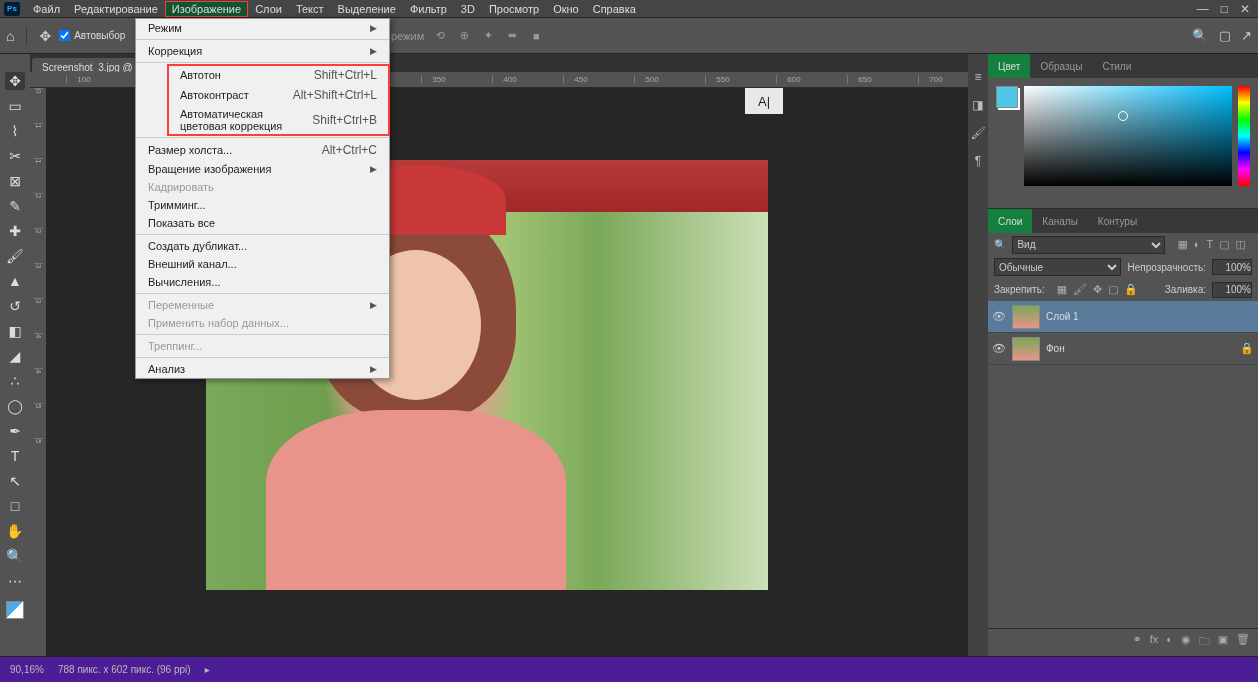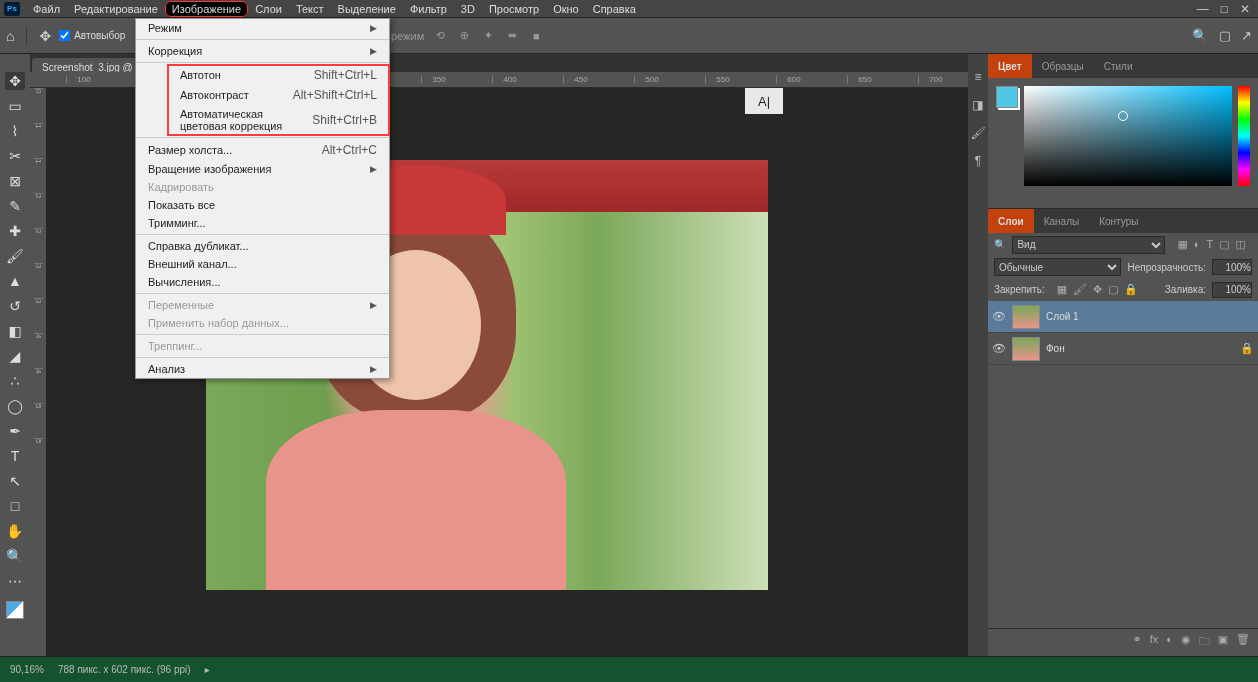--- a/index.html
+++ b/index.html
@@ -1,20 +1,20 @@
 <!DOCTYPE html>
 <html><head>
 <meta charset="utf-8">
 <style>
 * { margin:0; padding:0; box-sizing:border-box; font-family:Arial,sans-serif; user-select:none; }
 body { width:1258px; height:682px; background:#323232; color:#ccc; font-size:11px; overflow:hidden; position:relative; }
 .menubar { height:18px; background:#454545; display:flex; align-items:center; padding:0 4px; border-bottom:1px solid #232323; }
 .menubar .logo { width:16px; height:14px; background:#001e36; color:#31a8ff; font-size:8px; font-weight:bold; display:flex; align-items:center; justify-content:center; margin-right:6px; border-radius:2px; }
 .menubar .mitem { padding:2px 7px; color:#ddd; cursor:pointer; font-size:11px; }
-.menubar .mitem.active { background:#000000; outline:1px solid #ff3b3b; outline-offset:-1px;border-radius:6px; }
+.menubar .mitem.active { background:#14532d; outline:1px solid #ff3b3b; outline-offset:-1px; }
 .menubar .winctrl { margin-left:auto; display:flex; gap:12px; padding-right:4px; color:#ccc; font-size:12px; }
 .optbar { height:36px; background:#535353; border-bottom:1px solid #232323; display:flex; align-items:center; padding:0 6px; gap:8px; }
 .optbar .home { font-size:14px; color:#ddd; }
 .optbar .move { font-size:14px; }
 .optbar .chk { display:flex; align-items:center; gap:4px; font-size:10px; color:#ddd; }
 .optbar .chk input { width:11px; height:11px; }
 .optbar .sep { width:1px; height:20px; background:#3a3a3a; margin:0 4px; }
 .optbar .ricons { margin-left:auto; display:flex; gap:10px; align-items:center; font-size:13px; color:#ccc; }
 .tabbar { height:24px; background:#323232; display:flex; align-items:flex-end; padding-left:32px; border-bottom:1px solid #232323; }
 .tabbar .tab { background:#535353; padding:4px 10px; font-size:10px; color:#ddd; border-top-left-radius:3px; border-top-right-radius:3px; }
@@ -41,39 +41,39 @@
 .dropdown .row { display:flex; padding:3px 12px; align-items:center; cursor:pointer; }
 .dropdown .row .lbl { flex:1; }
 .dropdown .row .sc { color:#555; font-size:12px; }
 .dropdown .row .arr { color:#555; font-size:9px; }
 .dropdown .row.dis { color:#999; }
 .dropdown hr { border:none; border-top:1px solid #ccc; margin:2px 0; }
 .dropdown .hl { outline:2px solid #ff3b3b; outline-offset:-1px;margin-left:32px; }
 .rpane { position:absolute; right:0; top:54px; width:270px; bottom:26px; background:#535353; display:flex; flex-direction:column; }
 .rpane .tabs { display:flex; background:#383838; height:24px; align-items:center; font-size:10px; }
 .rpane .tabs .pt { padding:0 10px; color:#999; cursor:pointer; height:100%; display:flex; align-items:center; }
-.rpane .tabs .pt.act { background:#c2410c; color:#ddd;font-weight:bold; }
+.rpane .tabs .pt.act { background:#15803d; color:#ddd; }
 .colorpick { height:130px; padding:8px; display:flex; gap:6px; }
 .colorpick .sw { width:22px; height:22px; background:#4fc8e8; border:1px solid #888; box-shadow:2px 2px 0 #fff; }
 .colorpick .grad { flex:1; height:100px; background:linear-gradient(to bottom, rgba(0,0,0,0), #000), linear-gradient(to right, #fff, #00bfff); position:relative; }
 .colorpick .grad .cur { position:absolute; left:45%; top:25%; width:10px; height:10px; border:1px solid #fff; border-radius:50%; }
 .colorpick .hue { width:12px; height:100px; background:linear-gradient(to bottom,#f00,#ff0,#0f0,#0ff,#00f,#f0f,#f00); }
 .layerp { flex:1; display:flex; flex-direction:column; border-top:1px solid #2a2a2a; }
 .layerp .lrow { display:flex; align-items:center; padding:2px 6px; gap:6px; font-size:10px; color:#ccc; }
 .layerp .lrow select { background:#404040; color:#ccc; border:1px solid #2a2a2a; font-size:10px; height:18px; flex:1; }
 .layerp .lrow .inp { background:#404040; border:1px solid #2a2a2a; color:#ccc; width:40px; font-size:10px; height:16px; text-align:right; }
 .layerp .icons { display:flex; gap:6px; color:#aaa; font-size:11px; padding:3px 6px; }
 .layerp .layer { display:flex; align-items:center; height:32px; padding:0 4px; gap:6px; border-bottom:1px solid #454545; }
 .layerp .layer.sel { background:#5a7a9a; }
 .layerp .layer .eye { width:14px; font-size:11px; color:#ccc; }
 .layerp .layer .thumb { width:28px; height:24px; background:linear-gradient(#7ba85a,#e8948a); border:1px solid #888; }
 .layerp .layer .nm { font-size:10px; color:#ddd; flex:1; }
 .layerp .bicons { margin-top:auto; display:flex; justify-content:flex-end; gap:8px; padding:4px 8px; color:#aaa; font-size:11px; border-top:1px solid #2a2a2a; }
 .iconcol { position:absolute; right:270px; top:54px; width:20px; bottom:26px; background:#424242; display:flex; flex-direction:column; align-items:center; gap:14px; padding-top:16px; color:#bbb; font-size:12px; }
-.status { position:absolute; left:0; right:0; bottom:0; height:26px; background:#14532d; display:flex; align-items:center; padding:0 10px; gap:14px; font-size:10px; color:#bbb; border-top:1px solid #232323; }
+.status { position:absolute; left:0; right:0; bottom:0; height:26px; background:#4c1d95; display:flex; align-items:center; padding:0 10px; gap:14px; font-size:10px; color:#bbb; border-top:1px solid #232323; }
 .optbar .mid { display:flex; gap:8px; align-items:center; color:#999; font-size:11px; margin-left:120px; }
 .optbar .mid .ic { width:16px; text-align:center; }
 </style>
 </head>
 <body>
 
 <div class="menubar">
   <div class="logo">Ps</div>
   <div id="menuitems" style="display: flex;">
       <span class="mitem">Файл</span>
@@ -230,30 +230,30 @@
         <span class="sc">Alt+Ctrl+C</span>
       </div>
       <div class="row">
         <span class="lbl">Вращение изображения</span>
         <span class="arr">▶</span>
       </div>
       <div class="row dis">
         <span class="lbl">Кадрировать</span>
       </div>
       <div class="row">
+        <span class="lbl">Тримминг...</span>
+      </div>
+      <div class="row">
         <span class="lbl">Показать все</span>
       </div>
-      <div class="row">
-        <span class="lbl">Тримминг...</span>
-      </div>
-    </div>
-    <hr>
-    <div>
-      <div class="row">
-        <span class="lbl">Справка дубликат...</span>
+    </div>
+    <hr>
+    <div>
+      <div class="row">
+        <span class="lbl">Создать дубликат...</span>
       </div>
       <div class="row">
         <span class="lbl">Внешний канал...</span>
       </div>
       <div class="row">
         <span class="lbl">Вычисления...</span>
       </div>
     </div>
     <hr>
     <div>

